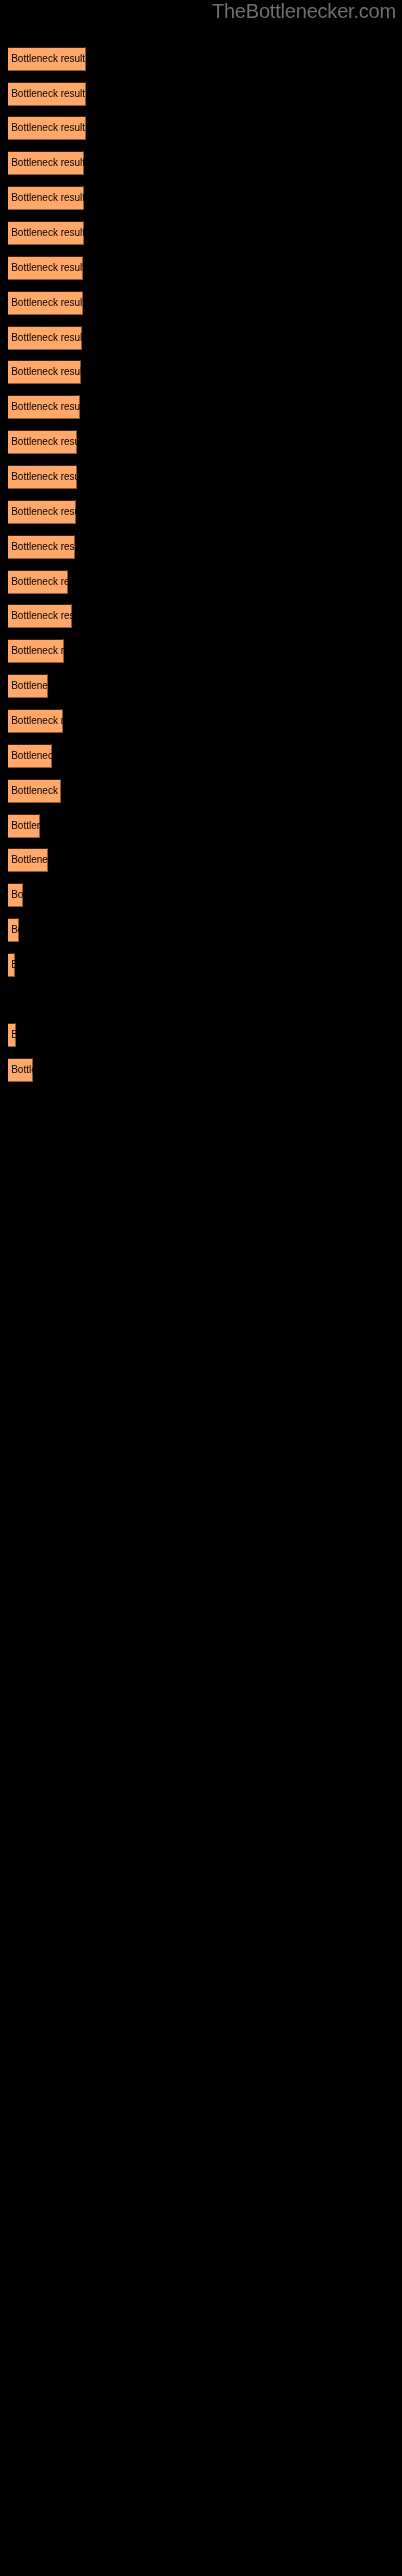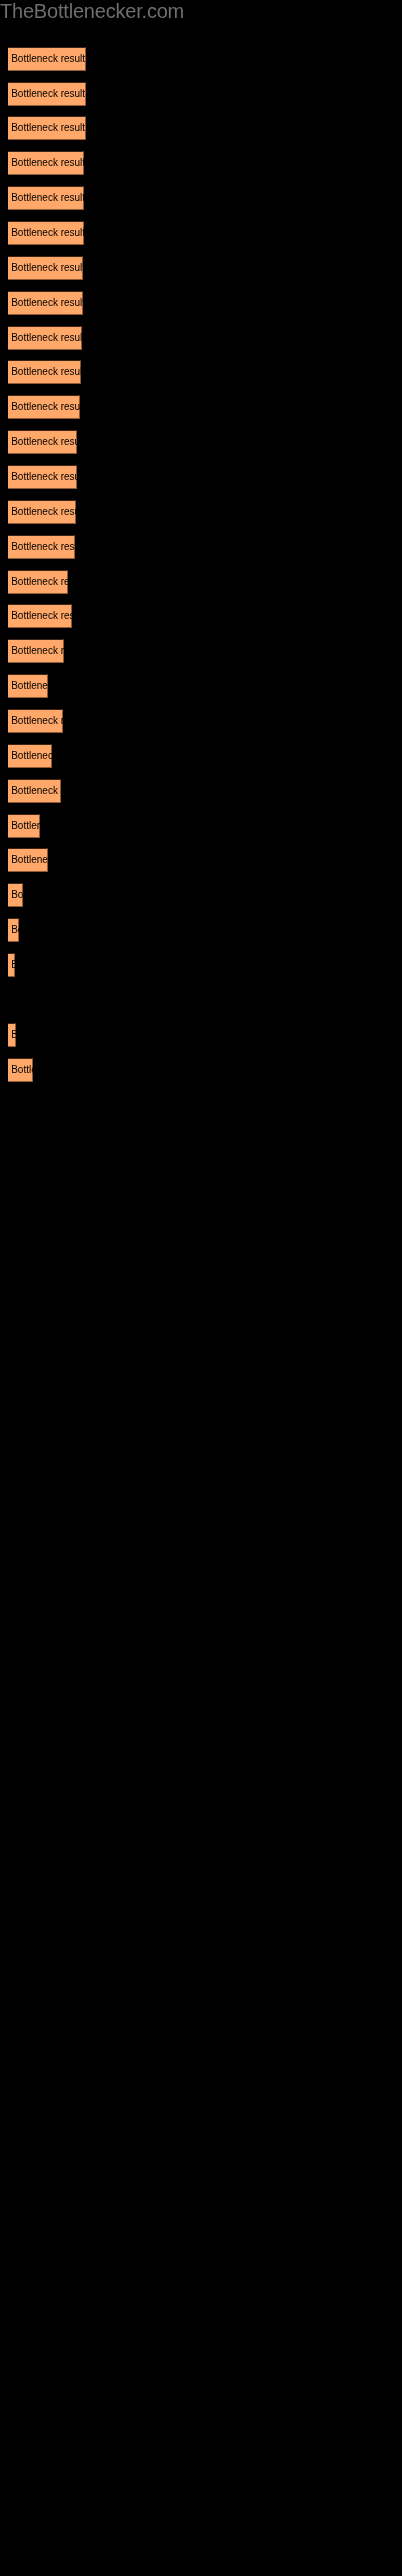--- a/index.html
+++ b/index.html
@@ -13,20 +13,21 @@
     position: relative;
     font-family: "Liberation Sans", sans-serif;
     overflow: hidden;
   }
 
   .watermark {
     position: absolute;
     top: 0px;
     left: 0px;
     width: 396px;
+    text-align: right;
     color: #6e6e6e;
     font-family: "Liberation Sans", sans-serif;
     font-size: 20px;
     line-height: 22.5px;
     letter-spacing: -0.2px;
     white-space: nowrap;
     user-select: none;
   }
 
   .chart-area {

